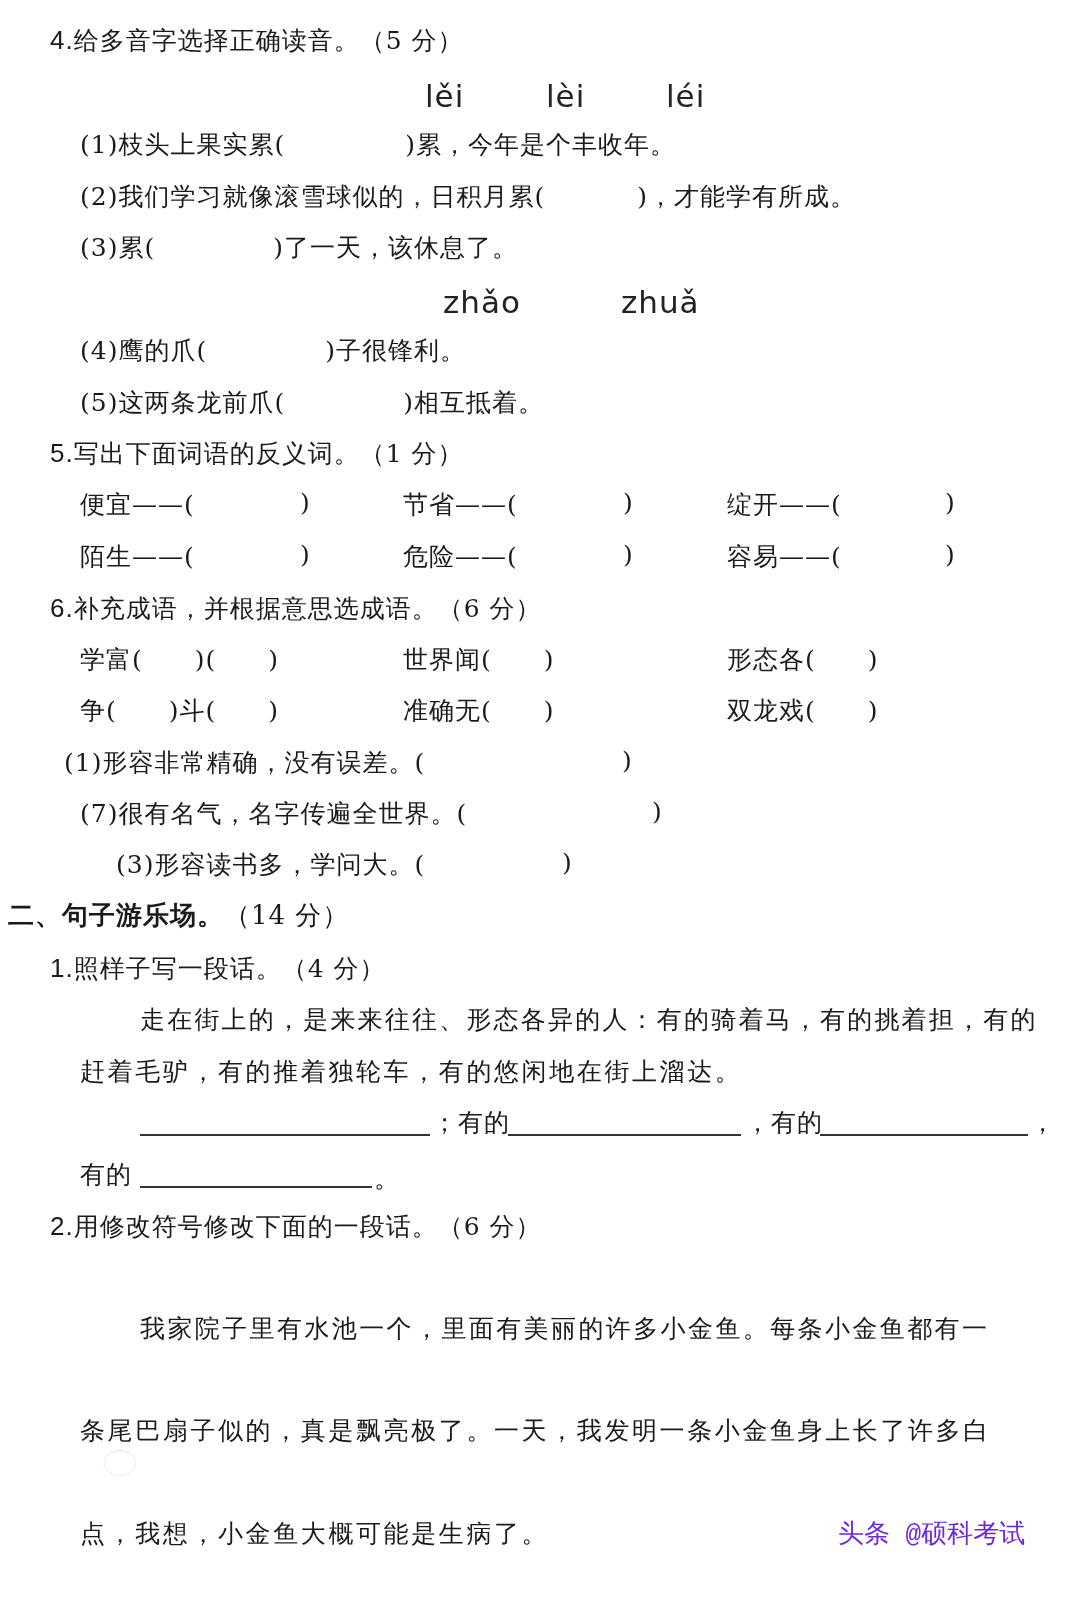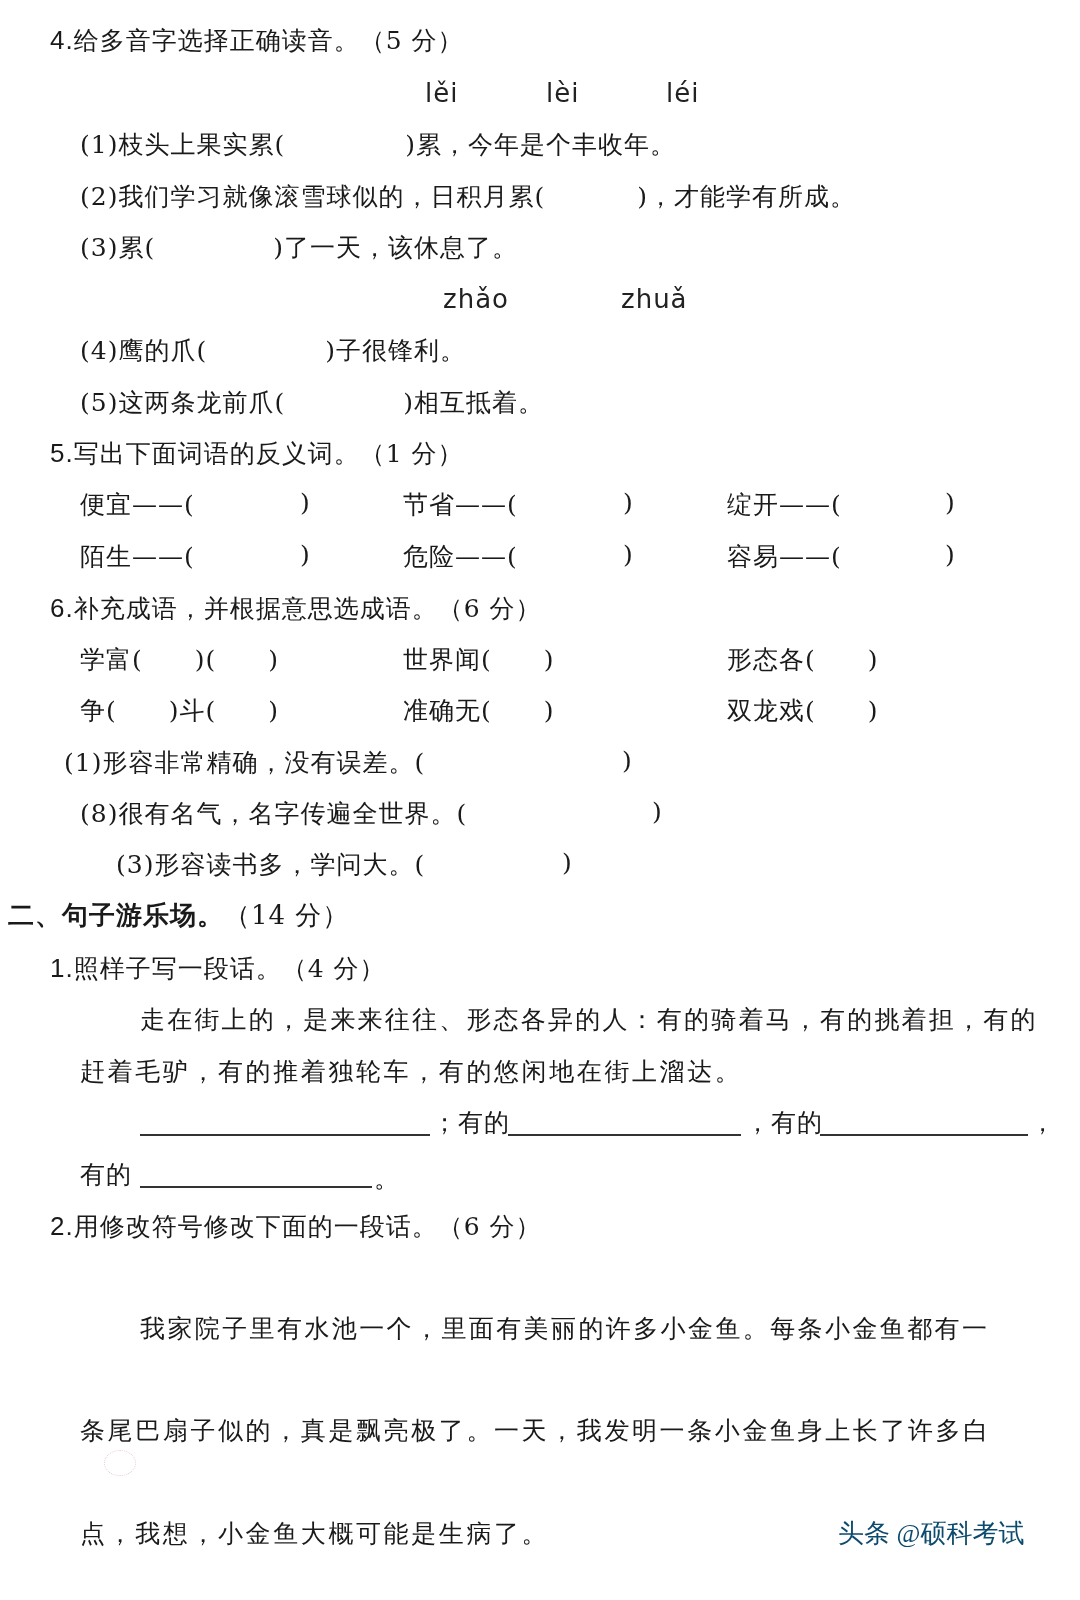--- a/index.html
+++ b/index.html
@@ -5,35 +5,35 @@
     html, body { margin: 0; padding: 0; background: #ffffff; }
     body {
       width: 1080px; height: 1600px; position: relative; overflow: hidden;
       font-family: "DejaVu Serif", "Liberation Serif", serif;
       color: #1a1a1a;
     }
     .abs { position: absolute; white-space: nowrap; }
     .q-title { font-size: 25px; letter-spacing: 1px; }
     .q-title .num { font-family: "Liberation Sans", "DejaVu Sans", sans-serif; font-weight: normal; font-size: 26px; }
     .line { font-size: 25px; letter-spacing: 1px; }
-    .pinyin { font-family: "DejaVu Sans", "Liberation Sans", sans-serif; font-size: 26px; color: #222; letter-spacing: 1px; }
+    .pinyin { font-family: "DejaVu Sans", "Liberation Sans", sans-serif; font-size: 31px; color: #222; letter-spacing: 1px; }
     .section-title { font-size: 26px; font-weight: bold; font-family: "DejaVu Sans", sans-serif; letter-spacing: 1px; }
     .section-title .pts { font-weight: normal; font-family: "DejaVu Serif", serif; }
     .blank { display: inline-block; vertical-align: middle; }
     .underline {
       position: absolute; height: 0; border-bottom: 2px solid #333;
     }
     .para { font-size: 25px; letter-spacing: 3px; }
     .stamp {
       position: absolute; width: 30px; height: 24px;
       border: 1px dotted #e0b6b6; border-radius: 50%; opacity: 0.7;
     }
     .watermark {
-      position: absolute; font-family: Liberation Serif, serif;
-      font-size: 26px; color: #0c4a6e; letter-spacing: 0px;
+      position: absolute; font-family: Liberation Mono, monospace;
+      font-size: 26px; color: #6d28d9; letter-spacing: 0px;
     }
   </style>
 </head>
 <body>
 
 <div class="abs q-title" style="left:50px; top:24px;">
   <span class="num">4.</span><span>给多音字选择正确读音。（5 分）</span>
 </div>
 
 <div class="abs pinyin" style="left:425px; top:78px;">lěi</div>
@@ -85,21 +85,21 @@
 <div class="abs line" style="left:80px; top:643px; word-spacing:0;text-align:center;">学富(　　)(　　)</div>
 <div class="abs line" style="left:403px; top:643px;">世界闻(　　)</div>
 <div class="abs line" style="left:727px; top:643px;">形态各(　　)</div>
 
 <div class="abs line" style="left:80px; top:694px;">争(　　)斗(　　)</div>
 <div class="abs line" style="left:403px; top:694px;">准确无(　　)</div>
 <div class="abs line" style="left:727px; top:694px;">双龙戏(　　)</div>
 
 <div class="abs line" style="left:64px; top:746px;">(1)形容非常精确，没有误差。(</div>
 <div class="abs line" style="left:622px; top:746px;">)</div>
-<div class="abs line" style="left:80px; top:797px;">(8)很有名气，名字传遍全世界。(</div>
+<div class="abs line" style="left:80px; top:797px;">(7)很有名气，名字传遍全世界。(</div>
 <div class="abs line" style="left:652px; top:797px;">)</div>
 <div class="abs line" style="left:80px; top:848px;margin-left:36px;">(3)形容读书多，学问大。(</div>
 <div class="abs line" style="left:562px; top:848px;">)</div>
 
 <div class="abs section-title" style="left:8px; top:898px;">
   <span>二、句子游乐场。</span><span class="pts">（14 分）</span>
 </div>
 
 <div class="abs q-title" style="left:50px; top:952px;">
   <span class="num">1.</span><span>照样子写一段话。（4 分）</span>

